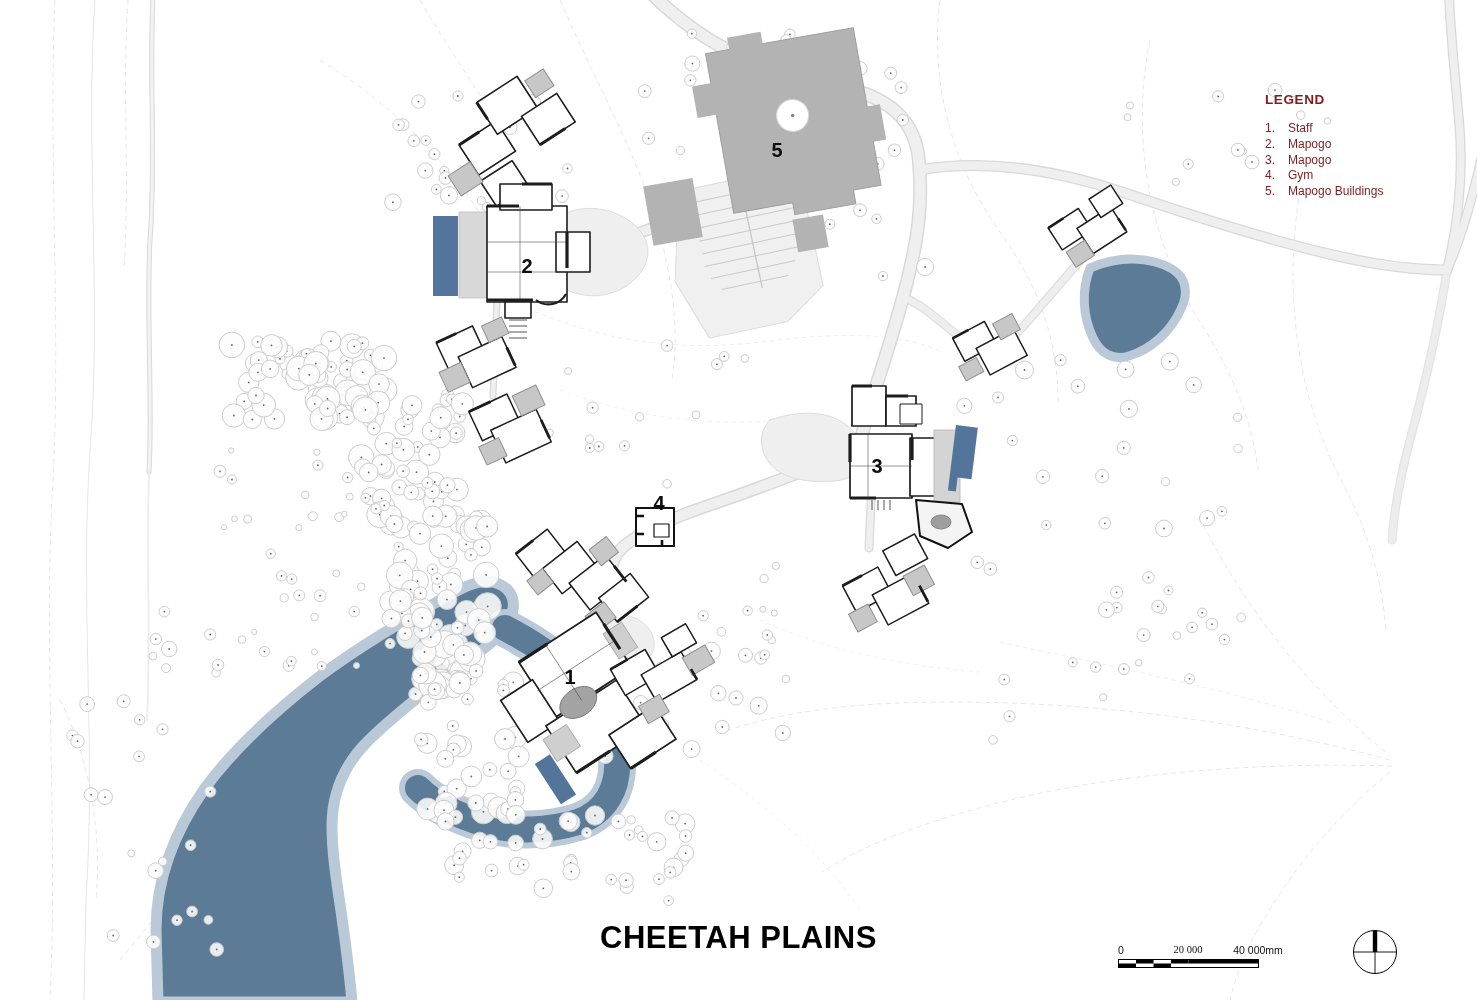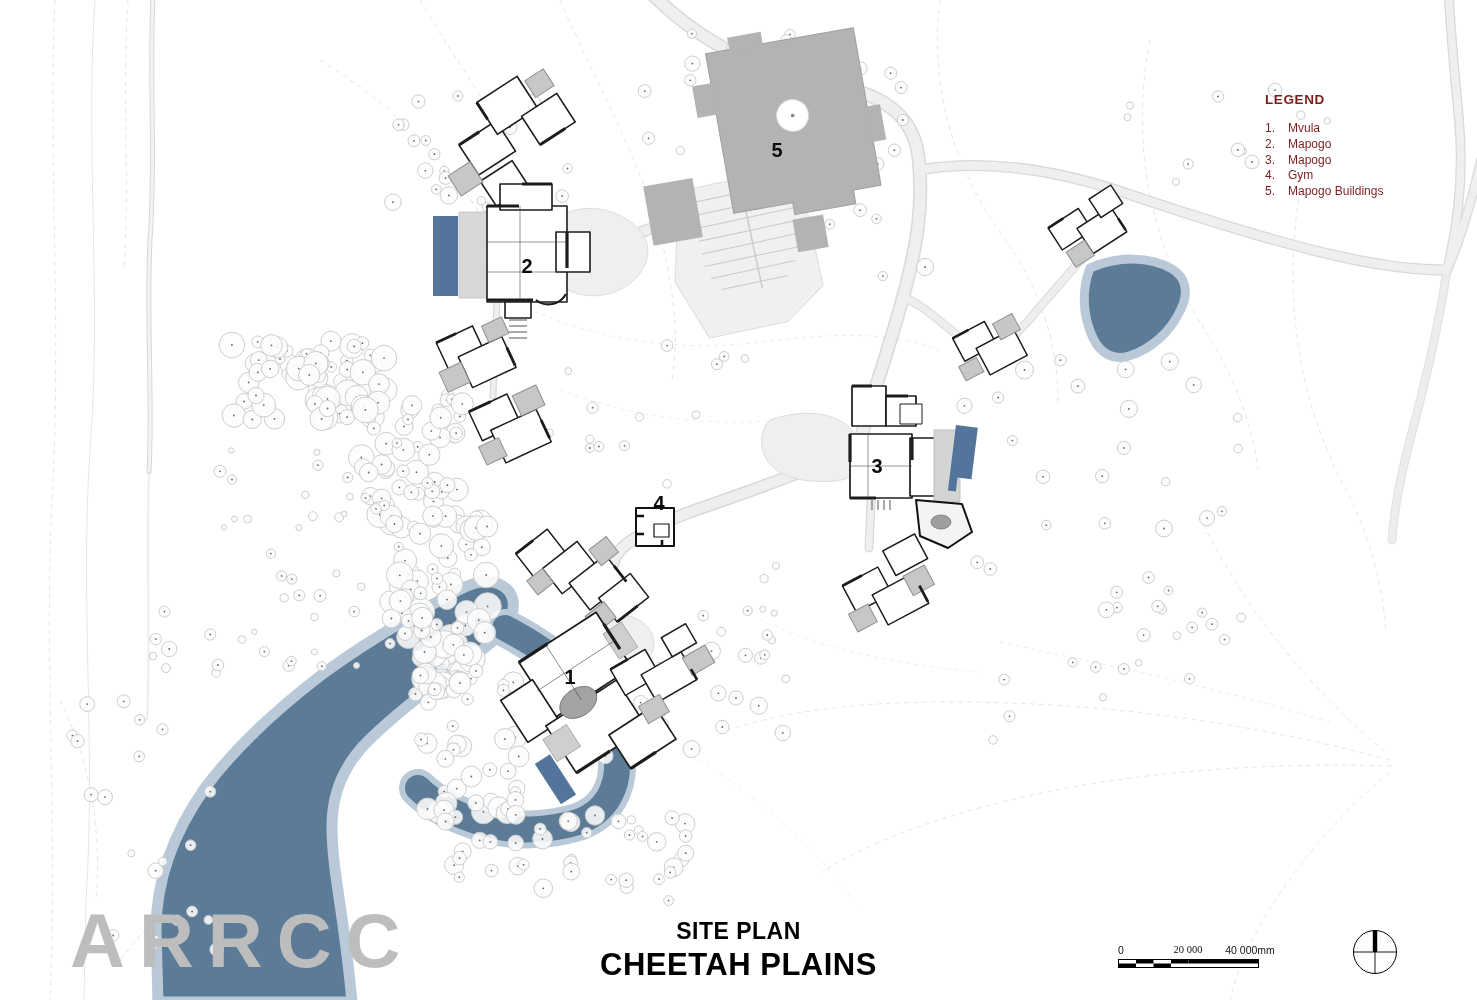--- a/index.html
+++ b/index.html
@@ -14,21 +14,21 @@
   .legend-num{width:23px;}
   .logo{position:absolute;left:70px;top:903px;font-size:76px;font-weight:700;color:var(--logo-gray,#bdbdbd);
         letter-spacing:14px;line-height:1;}
   .titleblock{position:absolute;left:0;right:0;top:918px;text-align:center;color:#000;}
   .subtitle{font-size:23px;font-weight:700;letter-spacing:.5px;}
   .maintitle{font-size:31px;font-weight:700;letter-spacing:.5px;margin-top:2px;}
   .scalebar{position:absolute;left:1118px;top:944px;width:180px;height:30px;font-size:10.5px;color:#111;}
   .scalebar .lab{position:absolute;top:0;white-space:nowrap;}
   .lab-0{left:0;}
   .lab-mid{left:70px;transform:translateX(-50%);font-family:Liberation Serif, serif;}
-  .lab-end{left:132px;transform:translateX(-50%);}
+  .lab-end{left:140px;transform:translateX(-50%);}
   .scalebar svg{position:absolute;left:-2px;top:13px;}
   .north{position:absolute;left:1351px;top:927px;}
 </style>
 </head>
 <body>
 
 <div class="canvas">
 
 <svg id="map" width="1477" height="1000" viewBox="0 0 1477 1000">
 
@@ -1218,44 +1218,42 @@
 <div class="marker" style="left:570px;top:677px;">1</div>
 <div class="marker" style="left:527px;top:266px;">2</div>
 <div class="marker" style="left:877px;top:466px;">3</div>
 <div class="marker" style="left:659px;top:503px;">4</div>
 <div class="marker" style="left:777px;top:150px;">5</div>
 
 <div class="legend">
   <div class="legend-title">LEGEND</div>
   <div class="legend-row">
     <span class="legend-num">1.</span>
-    <span>Mvula</span>
+    <span>Staff</span>
   </div>
   <div class="legend-row">
     <span class="legend-num">2.</span>
     <span>Mapogo</span>
   </div>
   <div class="legend-row">
     <span class="legend-num">3.</span>
     <span>Mapogo</span>
   </div>
   <div class="legend-row">
     <span class="legend-num">4.</span>
     <span>Gym</span>
   </div>
   <div class="legend-row">
     <span class="legend-num">5.</span>
     <span>Mapogo Buildings</span>
   </div>
 </div>
 
-<div class="logo">ARRCC</div>
 
 <div class="titleblock">
-  <div class="subtitle">SITE PLAN</div>
   <div class="maintitle">CHEETAH PLAINS</div>
 </div>
 
 <div class="scalebar">
   <span class="lab lab-0">0</span>
   <span class="lab lab-mid">20 000</span>
   <span class="lab lab-end">40 000mm</span>
   <svg width="146" height="14" viewBox="0 0 146 14">
     <rect x="2.5" y="2.5" width="140" height="8" fill="#ffffff" stroke="#000" stroke-width="1"></rect>
     <rect x="2.5" y="6.5" width="17.5" height="4" fill="#000"></rect>

